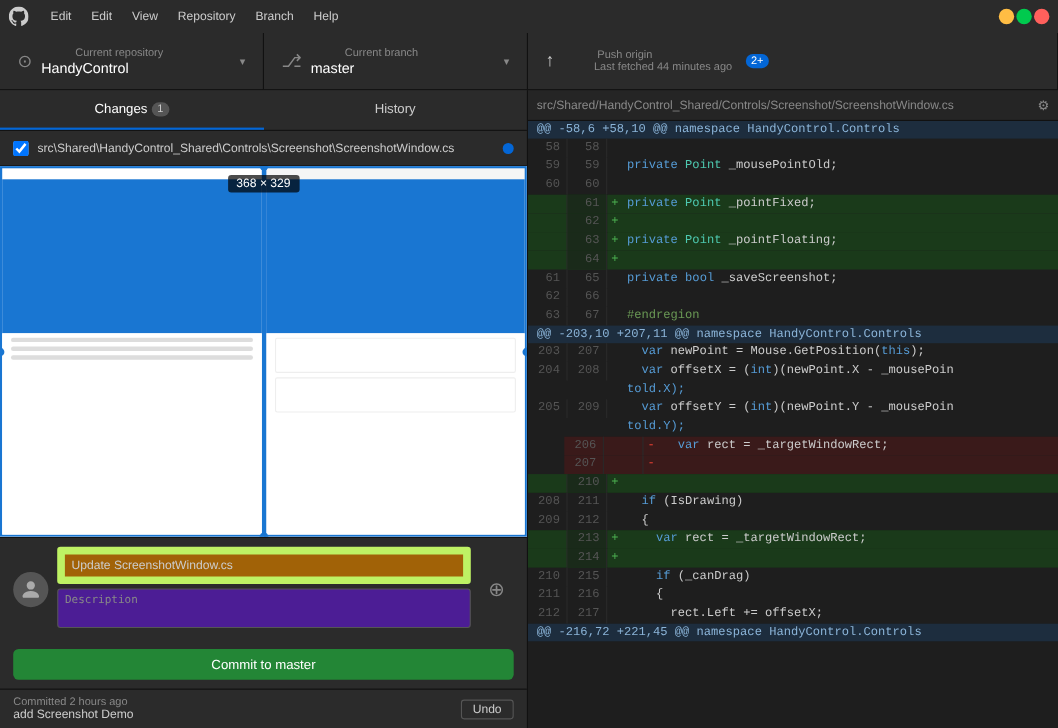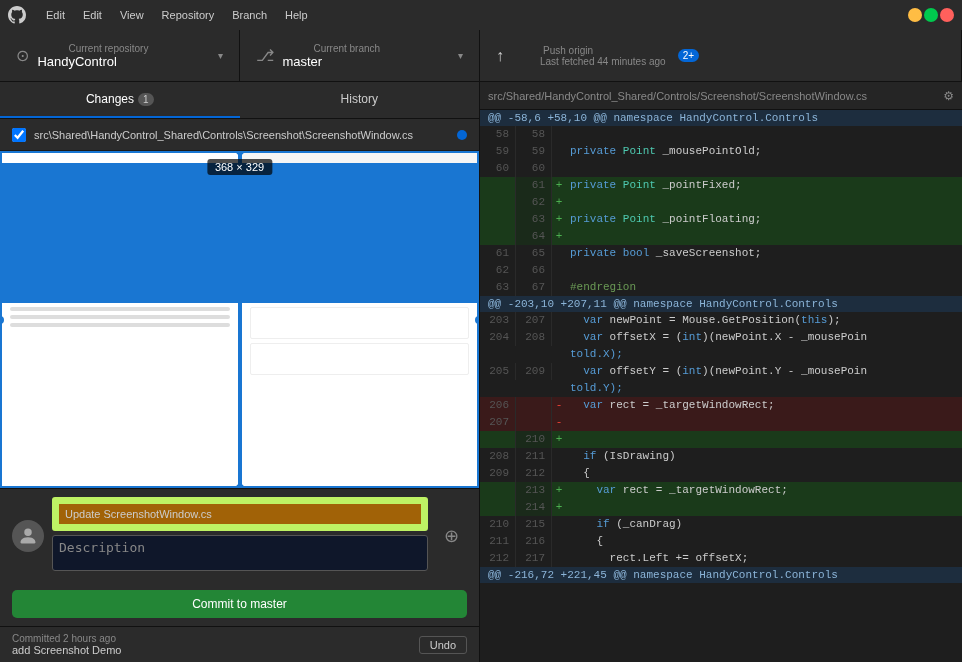--- a/index.html
+++ b/index.html
@@ -51,21 +51,21 @@
     
     .preview-area { flex: 1; position: relative; overflow: hidden; background: #1e1e1e; }
     .diff-label { position: absolute; top: 8px; left: 50%; transform: translateX(-50%); background: rgba(0,0,0,0.7); color: #fff; font-size: 11px; padding: 2px 8px; border-radius: 3px; z-index: 10; }
 
     
     .commit-section { border-top: 1px solid #111; }
     .commit-user { display: flex; align-items: center; padding: 8px 12px; gap: 8px; }
     .avatar { width: 32px; height: 32px; border-radius: 50%; background: #555; display: flex; align-items: center; justify-content: center; font-size: 14px; flex-shrink: 0; }
     .commit-inputs { flex: 1; }
     .commit-summary { width: 100%; background: #a16207; border: 7px solid #bef264; color: #ccc; font-size: 11px; padding: 4px 6px; border-radius: 3px; outline: none; }
-    .commit-desc { width: 100%; background: #0f172a; border: 1px solid #555; color: #888; font-size: 13px; padding: 4px 6px; border-radius: 3px; outline: none; margin-top: 4px; resize: none; height: 36px; }
+    .commit-desc { width: 100%; background: #4c1d95; border: 1px solid #555; color: #888; font-size: 10px; padding: 4px 6px; border-radius: 3px; outline: none; margin-top: 4px; resize: none; height: 36px; }
     .coauthor-btn { padding: 4px 8px; cursor: pointer; color: #888; font-size: 18px; }
     .commit-btn-row { padding: 8px 12px; }
     .commit-btn { width: 100%; background: #238636; border: none; color: #fff; font-size: 12px; padding: 7px 0; border-radius: 5px; cursor: pointer; font-weight: 500; }
 
     
     .bottom-bar { height: 36px; display: flex; align-items: center; padding: 0 12px; border-top: 1px solid #111; font-size: 11px; color: #888; }
     .undo-btn { margin-left: auto; background: transparent; border: 1px solid #555; color: #ccc; font-size: 11px; padding: 2px 10px; border-radius: 3px; cursor: pointer; }
     .bottom-commit-info { display: flex; flex-direction: column; }
 
     
@@ -74,21 +74,21 @@
     .diff-header-path { flex: 1; }
     .diff-header-icon { color: #888; font-size: 12px; cursor: pointer; }
     .diff-content { flex: 1; overflow-y: auto; font-family: 'Consolas', 'Courier New', monospace; font-size: 11px; }
     .diff-hunk-header { background: #1d2d3e; color: #8bb4d8; padding: 2px 8px; font-size: 11px; }
     .diff-line { display: flex; min-height: 17px; line-height: 17px; }
     .line-num { width: 36px; text-align: right; padding: 0 6px; color: #555; user-select: none; flex-shrink: 0; border-right: 1px solid #2a2a2a; }
     .line-num.new { background: #1a2a1a; }
     .line-sign { width: 14px; text-align: center; flex-shrink: 0; }
     .line-code { flex: 1; padding: 0 4px; white-space: pre; overflow: hidden; }
     .diff-line.add { background: #1a3a1a; }
-    .diff-line.del { background: #3a1a1a; }
+    .diff-line.del { background: #3a1a1a; margin-left: 33px; }
     .diff-line.add .line-sign { color: #4caf50; }
     .diff-line.del .line-sign { color: #f44336; }
     .kw { color: #569cd6; }
     .type { color: #4ec9b0; }
     .comment { color: #6a9955; }
     .diff-content::-webkit-scrollbar { width: 6px; }
     .diff-content::-webkit-scrollbar-track { background: #1e1e1e; }
     .diff-content::-webkit-scrollbar-thumb { background: #444; border-radius: 3px; }
   </style>
 </head>

